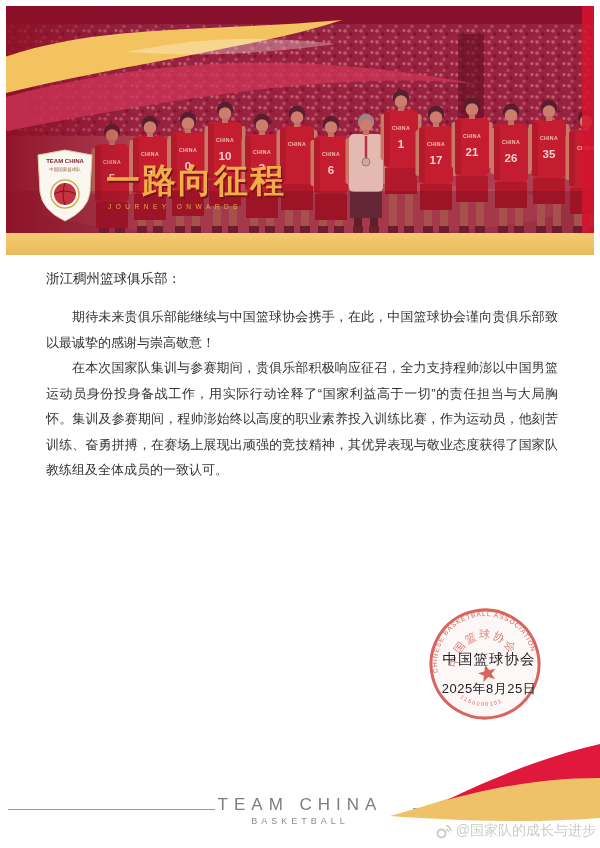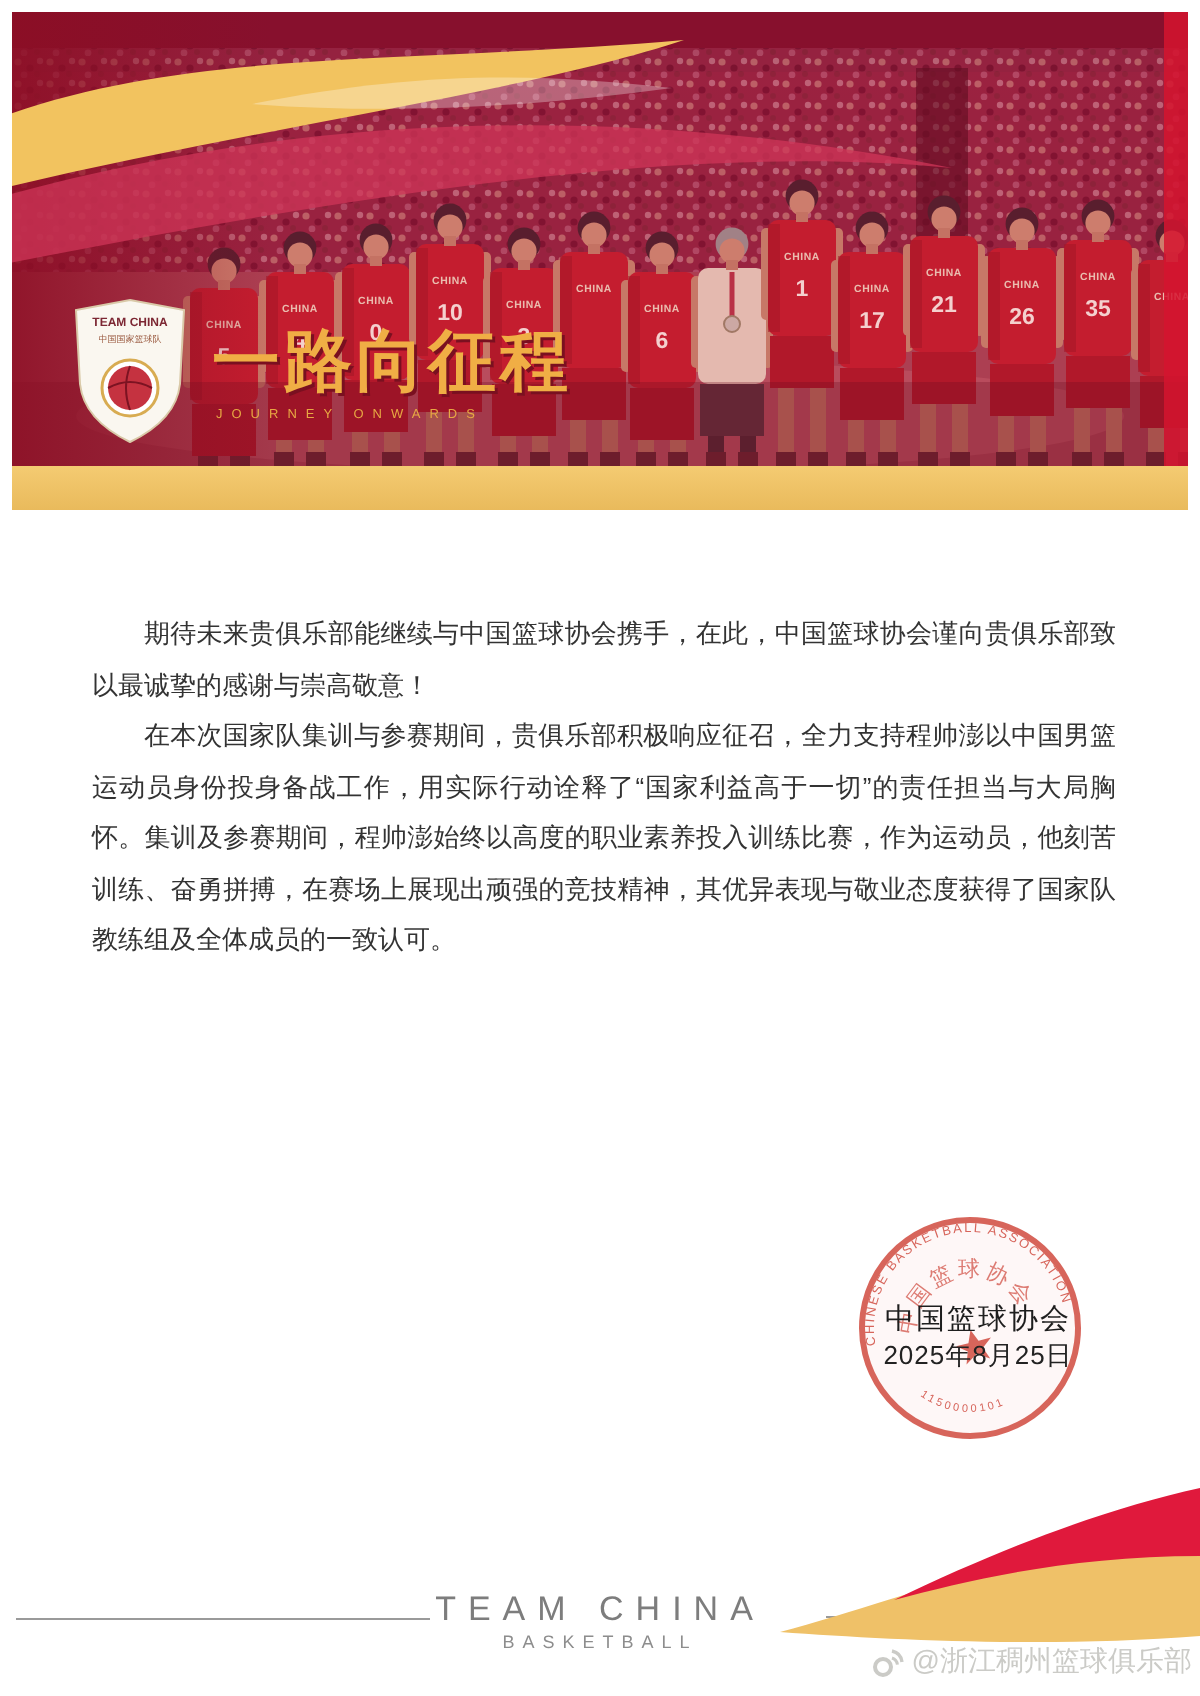--- a/index.html
+++ b/index.html
@@ -8,21 +8,21 @@
   
   .banner{position:absolute;left:6px;top:6px;width:588px;height:249px;}
   .banner svg{display:block;}
   
   .salutation{position:absolute;left:46px;top:270px;font-size:13.5px;color:#2b2b2b;}
   .letter-body{position:absolute;left:46px;top:304px;width:512px;}
   .letter-body p{margin:0;text-indent:2em;font-size:13px;line-height:25.5px;
                  text-align:justify;color:#333333;}
   .signature{position:absolute;left:429px;top:650px;width:120px;text-align:center;z-index:3;}
   .signature .org{font-size:14.5px;color:#1e1e1e;letter-spacing:1px;}
-  .signature .date{font-size:13px;color:#222222;letter-spacing:.5px;}
+  .signature .date{font-size:13px;color:#222222;margin-top:11px;letter-spacing:.5px;}
   .seal{position:absolute;left:417px;top:596px;z-index:2;}
   
   .footer-line{position:absolute;height:1px;background:#9a9a9a;z-index:1;}
   .footer-line.left{left:8px;top:809px;width:207px;}
   .footer-line.right{left:413px;top:808px;width:179px;}
   .footer-team{position:absolute;left:0;right:0;top:795px;text-align:center;
                font-size:17px;letter-spacing:6px;color:#7d7d7d;}
   .footer-sport{position:absolute;left:0;right:0;top:816px;text-align:center;
                 font-size:9px;letter-spacing:4px;color:#8d8d8d;}
   .footer-swoosh{position:absolute;left:385px;top:738px;z-index:2;}
@@ -309,20 +309,21 @@
       </g>
 
       <text x="101.5" y="187.5" font-size="34" font-weight="bold" fill="#7a1020" letter-spacing="2">一路向征程</text>
       <text x="100" y="186" font-size="34" font-weight="bold" fill="#f0ae45" letter-spacing="2">一路向征程</text>
       <text x="102" y="203" font-size="6.5" letter-spacing="4.5" fill="#e7a843">JOURNEY ONWARDS</text>
 
       <rect x="0" y="227" width="588" height="22" fill="url(#goldGrad)"></rect>
     </svg>
   </div>
 
+  <div class="salutation">浙江稠州篮球俱乐部：</div>
   <div class="letter-body">
     <p>期待未来贵俱乐部能继续与中国篮球协会携手，在此，中国篮球协会谨向贵俱乐部致以最诚挚的感谢与崇高敬意！</p>
     <p>在本次国家队集训与参赛期间，贵俱乐部积极响应征召，全力支持程帅澎以中国男篮运动员身份投身备战工作，用实际行动诠释了“国家利益高于一切”的责任担当与大局胸怀。集训及参赛期间，程帅澎始终以高度的职业素养投入训练比赛，作为运动员，他刻苦训练、奋勇拼搏，在赛场上展现出顽强的竞技精神，其优异表现与敬业态度获得了国家队教练组及全体成员的一致认可。</p>
   </div>
 
   <svg class="seal" width="136" height="136" viewBox="0 0 136 136">
     <defs>
       <path id="sealTopArc" d="M20,68 A48,48 0 1 1 116,68" fill="none"></path>
       <path id="sealCnArc" d="M40,70 A28,28 0 1 1 96,70" fill="none"></path>
       <path id="sealBotArc" d="M26,68 A42,42 0 0 0 110,68" fill="none"></path>
@@ -358,16 +359,16 @@
     <path d="M5,78 C60,64 120,36 215,34 L215,80 C140,86 60,82 5,78 Z" fill="#efc168"></path>
     <path d="M62,62 C120,34 170,16 215,6 L215,40 C150,40 100,52 62,62 Z" fill="#e0193c"></path>
   </svg>
 
   <div class="watermark">
     <svg width="18" height="16" viewBox="0 0 18 16">
       <circle cx="6.5" cy="10.5" r="4" fill="none" stroke="#cbcbc7" stroke-width="2"></circle>
       <path d="M11 2.5 q4.5 1 5 5.5" fill="none" stroke="#cbcbc7" stroke-width="1.7"></path>
       <path d="M11 6 q2.4 .8 2.7 3.3" fill="none" stroke="#cbcbc7" stroke-width="1.5"></path>
     </svg>
-    <span>@浙江稠州篮球俱乐部</span>
+    <span>@国家队的成长与进步</span>
   </div>
 
 </div>
 
 </body></html>

